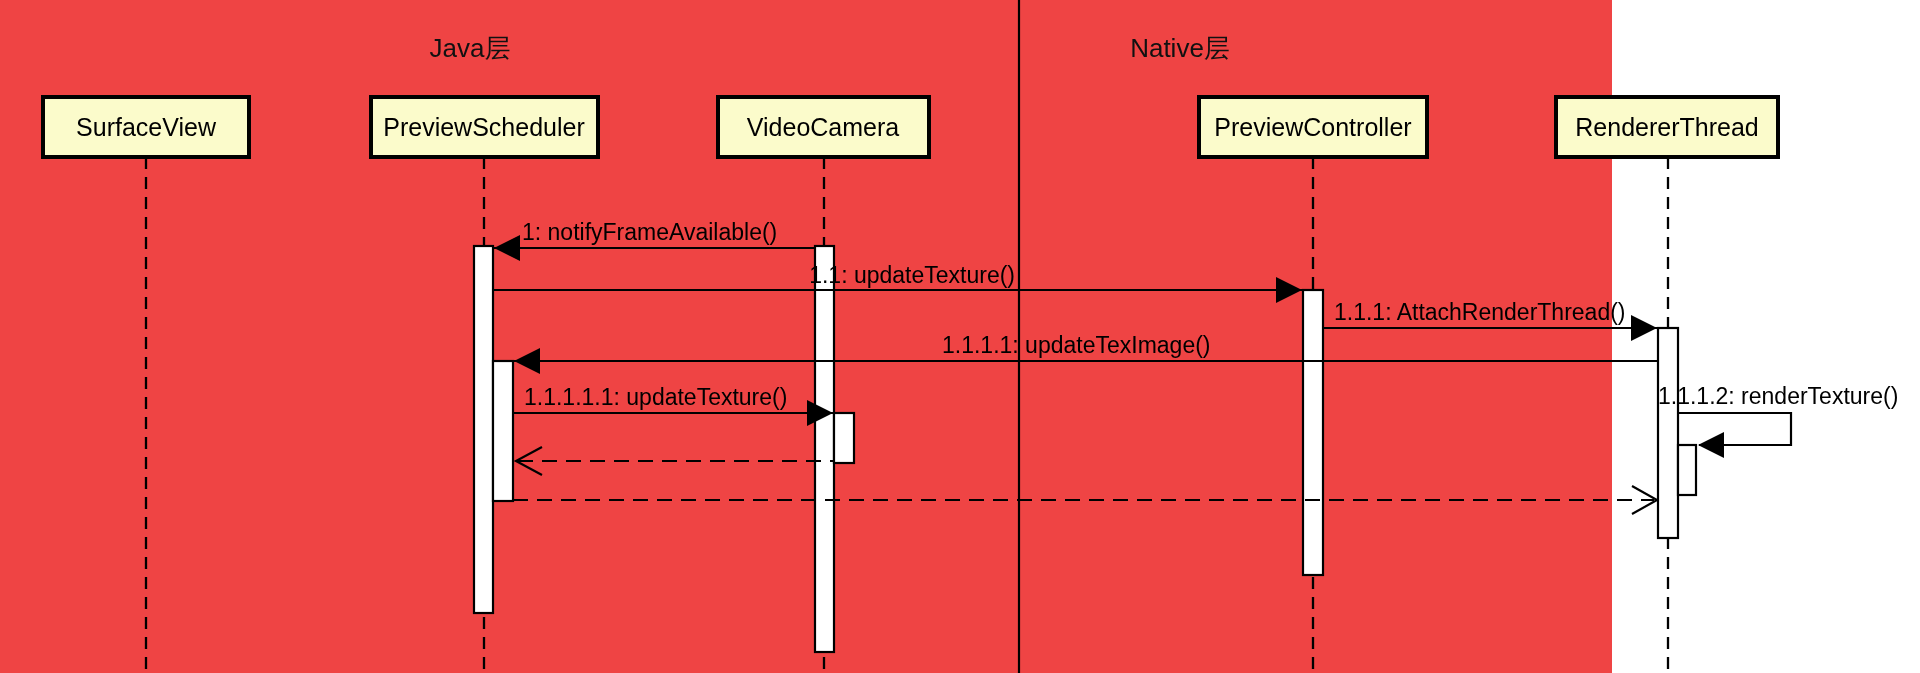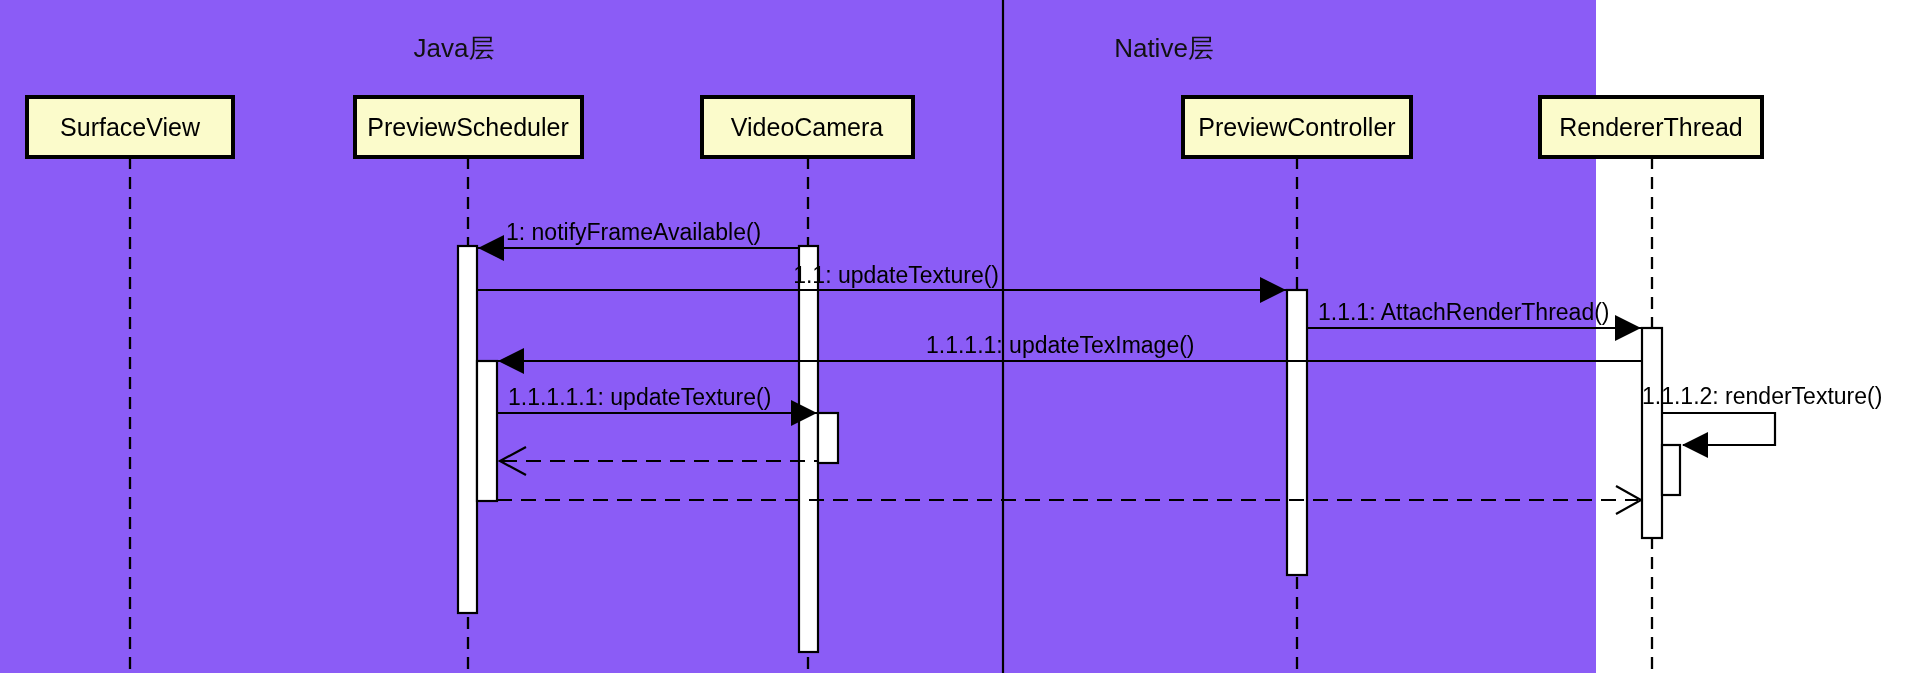--- a/index.html
+++ b/index.html
@@ -7,21 +7,22 @@
     padding: 0;
     background: #ffffff;
     width: 1920px;
     height: 673px;
     overflow: hidden;
   }
   .diagram-root {
     position: relative;
     width: 1596px;
     height: 673px;
-    background: #8b5cf6;
+    background: #ef4444;
+    padding-left: 16px;
   }
   svg {
     display: block;
     font-family: "Liberation Sans", "DejaVu Sans", sans-serif;
   }
   .layer-label {
     font-size: 26px;
     fill: #111111;
   }
   .participant-box {

